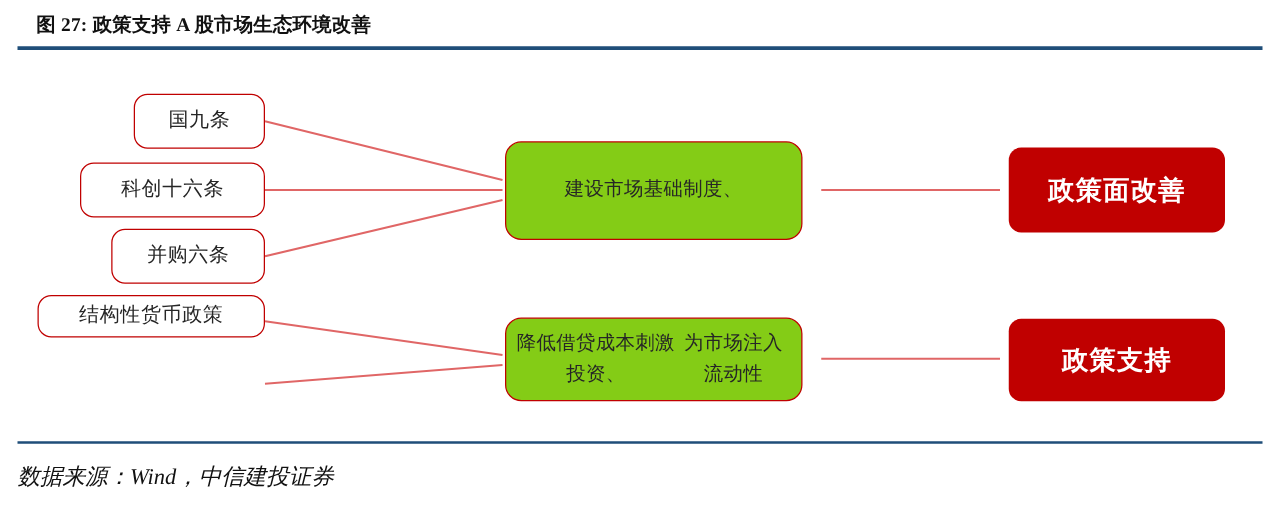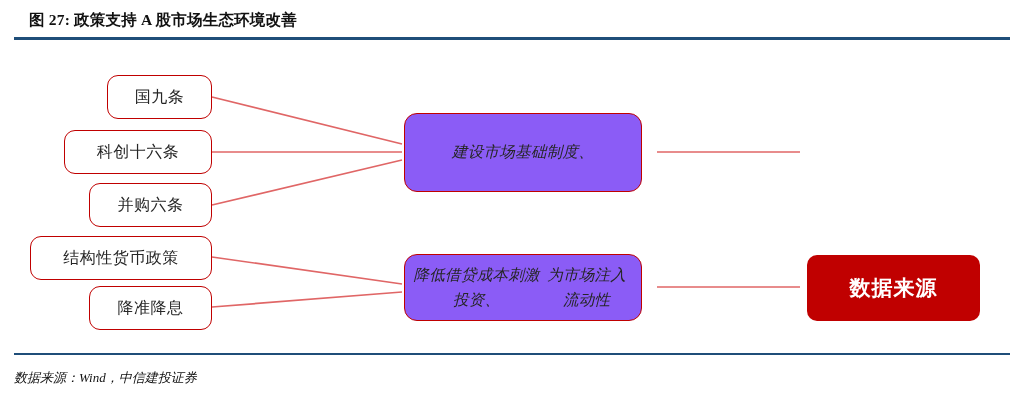--- a/index.html
+++ b/index.html
@@ -53,21 +53,21 @@
     width: 996px;
     height: 2px;
     background: #1F4E79;
   }
   #figure-source {
     position: absolute;
     left: 14px;
     top: 369px;
     font-family: "Liberation Serif", "DejaVu Serif", serif;
     font-style: italic;
-    font-size: 13px;
+    font-size: 18px;
     color: #111111;
     white-space: nowrap;
   }
 
   
   #diagram {
     position: absolute;
     left: 12px;
     top: 44px;
     width: 1024px;
@@ -96,27 +96,26 @@
     border-radius: 11px;
     background: #ffffff;
     font-size: 16px;
     line-height: 1.2;
     color: #262626;
     letter-spacing: 0.5px;
   }
   .node-outcome {
     border: 1.6px solid #C00000;
     border-radius: 13px;
-    background: #8b5cf6;
+    background: #84cc16;
     font-size: 15.5px;
     line-height: 1.55;
     color: #262626;
     letter-spacing: 0.3px;
     padding: 0 8px;
-    font-style: italic;
   }
   .node-result {
     border: none;
     border-radius: 10px;
     background: #C00000;
     color: #ffffff;
     font-weight: bold;
     font-size: 21px;
     letter-spacing: 1px;
   }
@@ -149,38 +148,38 @@
   </div>
 
   <div class="node node-policy" style="left:52px; top:86px; width:148px; height:44px;">
     <span>科创十六条</span>
   </div>
 
   <div class="node node-policy" style="left:77px; top:139px; width:123px; height:44px;">
     <span>并购六条</span>
   </div>
 
-  <div class="node node-policy" style="left:18px; top:192px; width:182px; height:44px;">
+  <div class="node node-policy" style="left:18px; top:192px; width:182px; height:34px;">
     <span>结构性货币政策</span>
   </div>
 
-  <div class="node node-policy" style="left:77px; top:242px; width:123px; height:44px;">
-    <span>降准降息</span>
-  </div>
 
   <div class="node node-outcome" style="left:392px; top:69px; width:238px; height:79px; flex-direction:column;">
     <span>建设市场基础制度、</span>
   </div>
 
   <div class="node node-outcome" style="left:392px; top:210px; width:238px; height:67px; flex-direction:row;">
     <span>降低借贷成本刺激投资、</span>
     <span>为市场注入流动性</span>
   </div>
 
+  <div class="node node-result" style="left:795px; top:74px; width:173px; height:68px;">
+    <span>政策面改善</span>
+  </div>
 
   <div class="node node-result" style="left:795px; top:211px; width:173px; height:66px;">
-    <span>数据来源</span>
+    <span>政策支持</span>
   </div>
 
 </div>
 
 <div id="footer-rule"></div>
 <div id="figure-source">数据来源：Wind，中信建投证券</div>
 
 </body></html>

